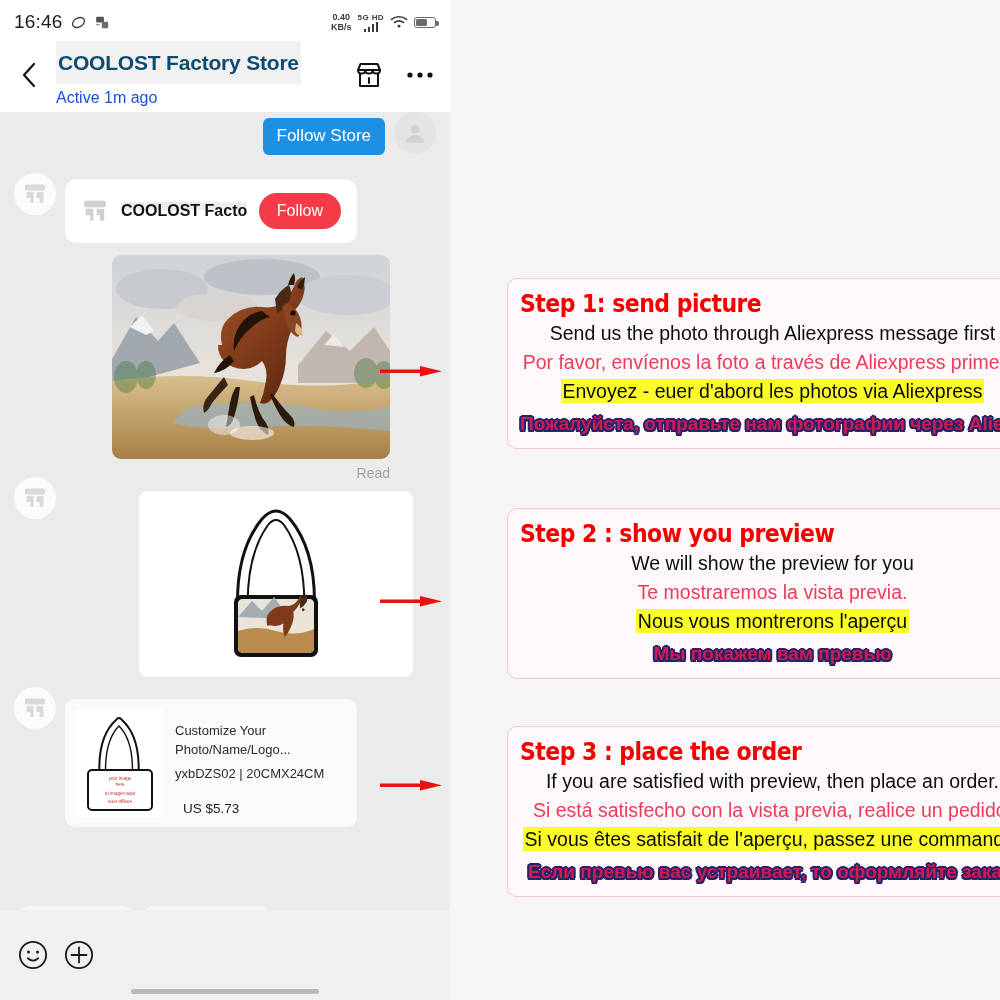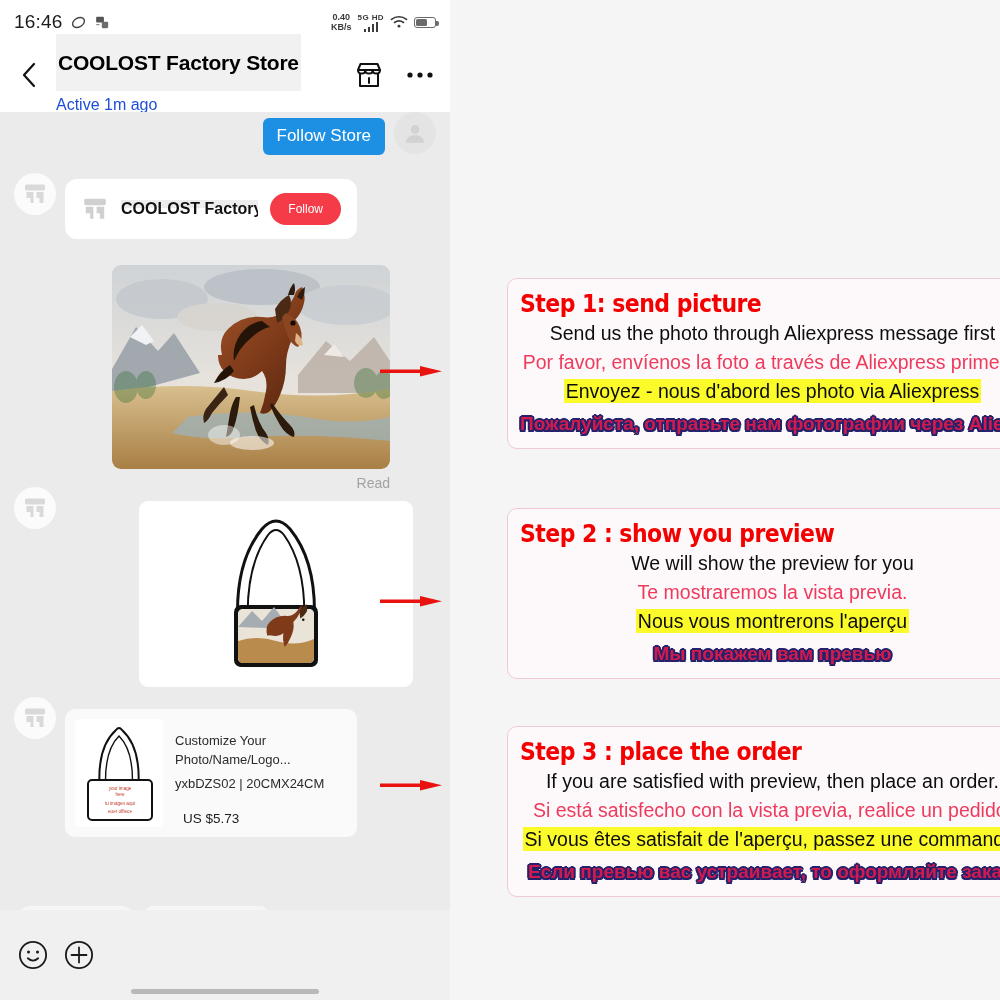--- a/index.html
+++ b/index.html
@@ -31,22 +31,22 @@
   .batt { width: 22px; height: 11px; border: 1.5px solid #6a6a6a; border-radius: 3px; position: relative; }
   .batt::after { content:""; position:absolute; right:-3.5px; top:3px; width:2.5px; height:5px; background:#6a6a6a; border-radius:0 2px 2px 0;}
   .batt i { position: absolute; left: 1px; top: 1px; bottom: 1px; width: 11px; background: #6a6a6a; border-radius: 1.5px; }
 
   .chat-header {
     height: 68px; background: #ffffff; display: flex; align-items: center;
     padding: 0 16px 6px 16px; gap: 14px;
   }
   .back-ico { width: 26px; flex: 0 0 26px; display: flex; align-items: center; justify-content: center; cursor: pointer; }
   .hdr-text { flex: 1; min-width: 0; }
-  .store-name { font-size: 21px; font-weight: 700; color: #000000; line-height: 25px; letter-spacing: -.2px; white-space: nowrap;
-                background: #f1f1f1; display: inline-block; padding: 16px 2px; }
+  .store-name { font-size: 21px; font-weight: 700; color: #0c4a6e; line-height: 25px; letter-spacing: -.2px; white-space: nowrap;
+                background: #f1f1f1; display: inline-block; padding: 9px 2px; }
   .store-active { font-size: 16px; color: #1d4ed8; line-height: 22px; margin-top: 3px; }
   .hdr-icons { display: flex; align-items: center; gap: 22px; }
 
   .chat-body { position: relative; height: 782px; background: #ebebeb; padding: 0 14px; overflow: hidden; }
 
   .row { display: flex; align-items: flex-start; gap: 9px; }
   .row.out { justify-content: flex-end; }
   .av { width: 42px; height: 42px; border-radius: 50%; background: #fbfbfb; flex: 0 0 42px;
         display: flex; align-items: center; justify-content: center; }
   .av.user { background: #e4e4e4; }
@@ -56,21 +56,21 @@
     padding: 8px 14px 9px; border-radius: 6px; margin-top: 6px;
   }
   .store-card {
     background: #fff; border-radius: 12px; padding: 14px 16px; display: flex;
     align-items: center; gap: 12px; width: 292px; margin-top: 6px;
   }
   .sc-ico { width: 28px; height: 28px; flex: 0 0 28px; display:flex;align-items:center;justify-content:center; }
   .sc-name { flex: 1; font-size: 16px; font-weight: 700; color: #111; white-space: nowrap; overflow: hidden;
              background: linear-gradient(to bottom, #ededed 0 46%, transparent 46%); }
   .follow-pill { background: #f43b47; color: #fff; border: none; border-radius: 22px;
-                 font-size: 12px; font-weight: 500; padding: 9px 18px; cursor: pointer;
+                 font-size: 16px; font-weight: 500; padding: 9px 18px; cursor: pointer;
                  font-family: "Liberation Sans", sans-serif; }
 
   .photo-msg { width: 278px; height: 204px; border-radius: 9px; overflow: hidden; margin-left: 98px; }
   .read-mark { text-align: right; font-size: 14px; color: #a3a3a3; width: 376px; margin-top: 6px; }
 
   .bag-msg { width: 274px; height: 186px; background: #fff; border-radius: 9px; margin-left: 74px; margin-top: 14px;
              overflow: hidden; display: flex; align-items: center; justify-content: center; }
 
   .prod-card { background: #fafafa; border-radius: 10px; width: 292px; margin-top: 12px; display: flex;
                padding: 10px; gap: 12px; }
@@ -206,21 +206,21 @@
               <rect x="2" y="1.5" width="20" height="6" rx="1.6" fill="#d0d0d0"></rect>
               <path d="M3.5 9h7v11h-3v-5h-4z" fill="#d0d0d0"></path>
               <path d="M13.5 9h7v11h-4v-5h-3z" fill="#d0d0d0"></path>
             </svg>
           </div>
           <div class="sc-name">COOLOST Factory ...</div>
           <button class="follow-pill">Follow</button>
         </div>
       </div>
 
-      <div style="margin-top:26px">
+      <div style="margin-top:12px">
         <div class="photo-msg">
           <svg viewBox="0 0 278 204" width="278" height="204">
             <defs>
               <linearGradient id="sky" x1="0" y1="0" x2="0" y2="1">
                 <stop offset="0" stop-color="#cfd3d6"></stop>
                   <stop offset="0.55" stop-color="#e6e2dc"></stop>
                   <stop offset="1" stop-color="#efe6d7"></stop>
               </linearGradient>
               <linearGradient id="field" x1="0" y1="0" x2="0" y2="1">
                 <stop offset="0" stop-color="#d8bf8e"></stop>
@@ -364,21 +364,21 @@
       <path d="M0 7.4h40V4l22 5.2L40 14.4V11H0Z" fill="#e8120e"></path>
     </svg>
     <svg class="arrow" style="top:776px;left:-70px" viewBox="0 0 62 18">
       <path d="M0 7.4h40V4l22 5.2L40 14.4V11H0Z" fill="#e8120e"></path>
     </svg>
 
     <div class="step-box" style="top:278px">
       <div class="step-title">Step 1: send picture</div>
       <div class="ln ln-en">Send us the photo through Aliexpress message first</div>
       <div class="ln ln-es">Por favor, envíenos la foto a través de Aliexpress primero.</div>
-      <div class="ln ln-fr"><span>Envoyez - nous d'abord les photo via Aliexpress</span></div>
+      <div class="ln ln-fr"><span>Envoyez - euer d'abord les photos via Aliexpress</span></div>
       <div class="ln ln-ru">Пожалуйста, отправьте нам фотографии через Aliexpress.</div>
     </div>
 
     <div class="step-box" style="top:508px">
       <div class="step-title">Step 2 : show you preview</div>
       <div class="ln ln-en">We will show the preview for you</div>
       <div class="ln ln-es">Te mostraremos la vista previa.</div>
       <div class="ln ln-fr"><span>Nous vous montrerons l'aperçu</span></div>
       <div class="ln ln-ru">Мы покажем вам превью</div>
     </div>

